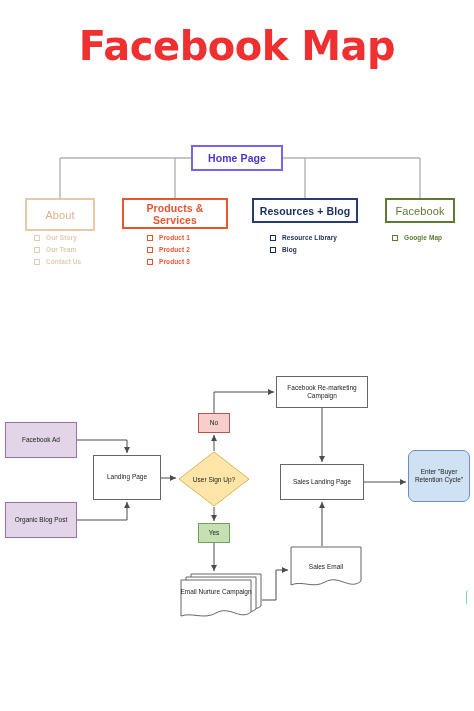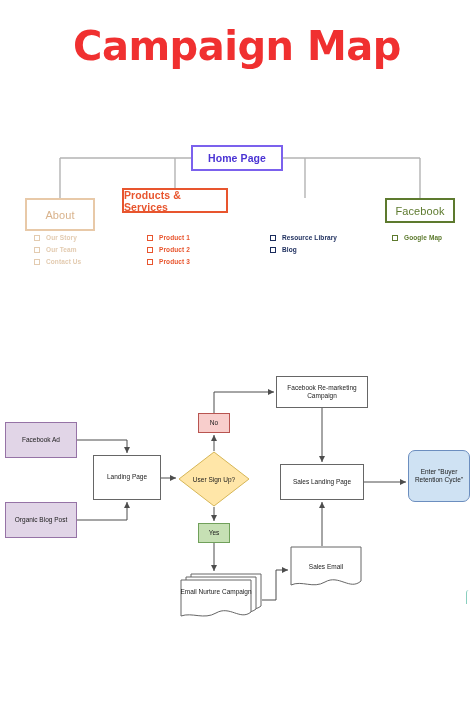--- a/index.html
+++ b/index.html
@@ -45,39 +45,39 @@
     left: 0;
     top: 0;
     width: 474px;
     height: 300px;
   }
   .site-box {
     position: absolute;
     box-sizing: border-box;
     border: 2px solid #999;
     background: #ffffff;
-    text-align: left;
+    text-align: center;
     font-size: 10.5px;
     font-weight: bold;
     display: flex;
     align-items: center;
     justify-content: center;
     letter-spacing: 0.1px;
   }
   .site-box.home {
     left: 191px; top: 145px; width: 92px; height: 26px;
     border-color: #7b61ed; color: #4b34d4;
     font-size: 10.5px;
   }
   .site-box.about {
     left: 25px; top: 198px; width: 70px; height: 33px;
     border-color: #e8c9a8; color: #d9b38c; font-weight: normal; font-size: 11px;
   }
   .site-box.products {
-    left: 122px; top: 188px; width: 106px; height: 25px;
+    left: 122px; top: 198px; width: 106px; height: 31px;
     border-color: #e8552e; color: #e8552e;
   }
   .site-box.resources {
     left: 252px; top: 198px; width: 106px; height: 25px;
     border-color: #283b74; color: #1b2c5c;
   }
   .site-box.contact {
     left: 385px; top: 198px; width: 70px; height: 25px;
     border-color: #5d7a2e; color: #5d7a2e; font-weight: normal; font-size: 11px;
   }
@@ -191,21 +191,21 @@
     width: 6px;
     height: 14px;
     border-left: 1.5px solid #2aa88a;
     border-top-left-radius: 3px;
     opacity: 0.55;
   }
 </style>
 </head>
 <body>
 
-<div id="page-title">Campaign Map</div>
+<div id="page-title">Facebook Map</div>
 
 <div id="sitemap">
 
   <svg class="connectors" viewBox="0 0 474 300" xmlns="http://www.w3.org/2000/svg">
     <g stroke="#b3b3b3" stroke-width="1.4" fill="none">
 
       <line x1="60" y1="158" x2="191" y2="158"></line>
 
       <line x1="283" y1="158" x2="420" y2="158"></line>
 
@@ -218,20 +218,23 @@
 
   <div class="site-box home">
     <span>Home Page</span>
   </div>
 
   <div class="site-box about">
     <span>About</span>
   </div>
   <div class="site-box products">
     <span>Products &amp; Services</span>
+  </div>
+  <div class="site-box resources">
+    <span>Resources + Blog</span>
   </div>
   <div class="site-box contact">
     <span>Facebook</span>
   </div>
 
   <div class="sub-list" id="sub-about">
     <div class="sub-item">
       <span class="cb"></span>
       <span>Our Story</span>
     </div>

